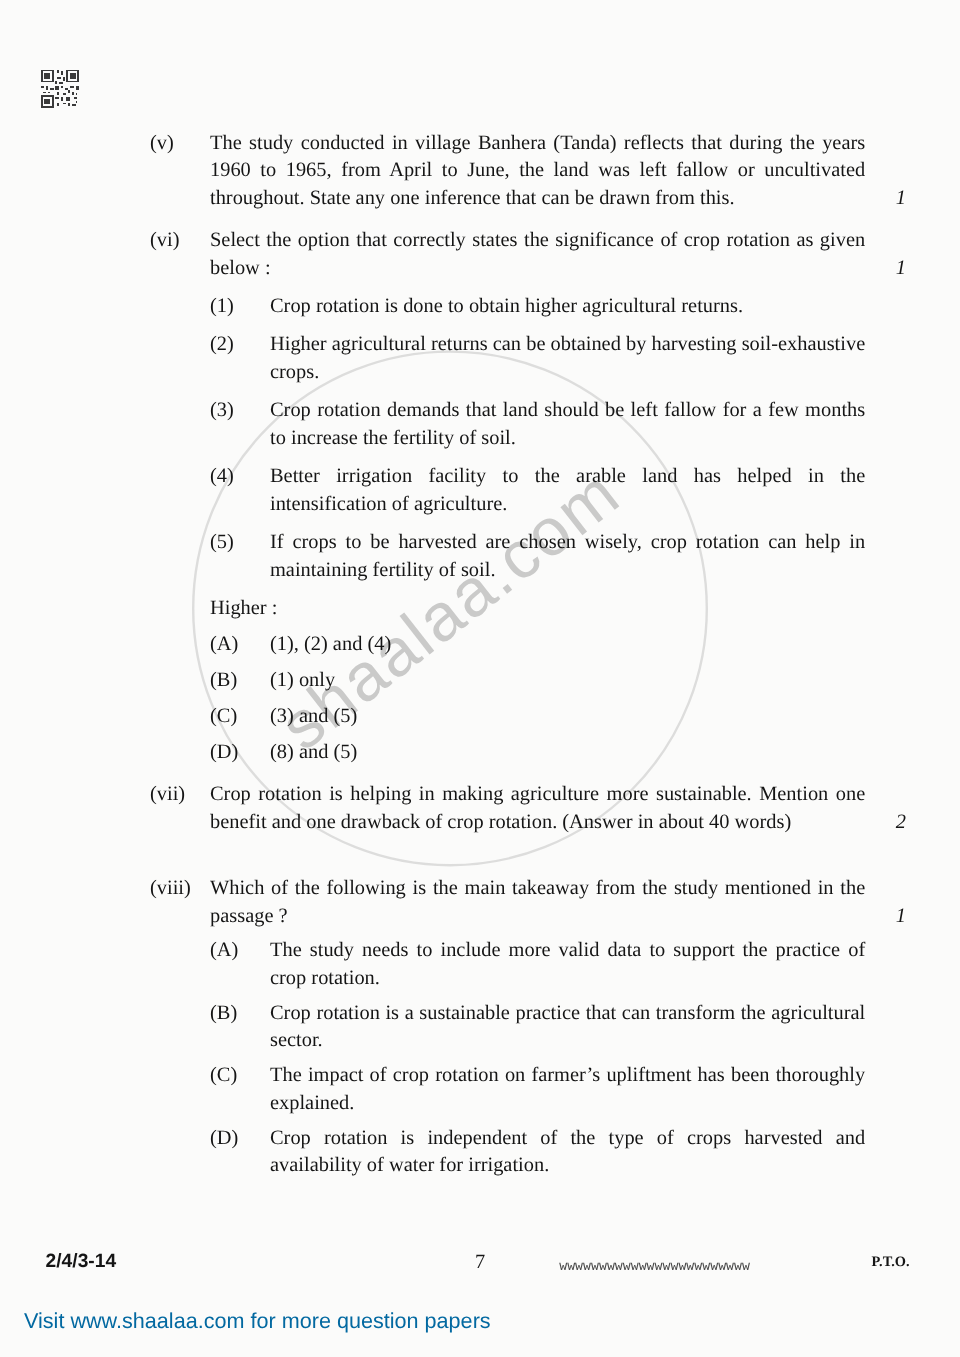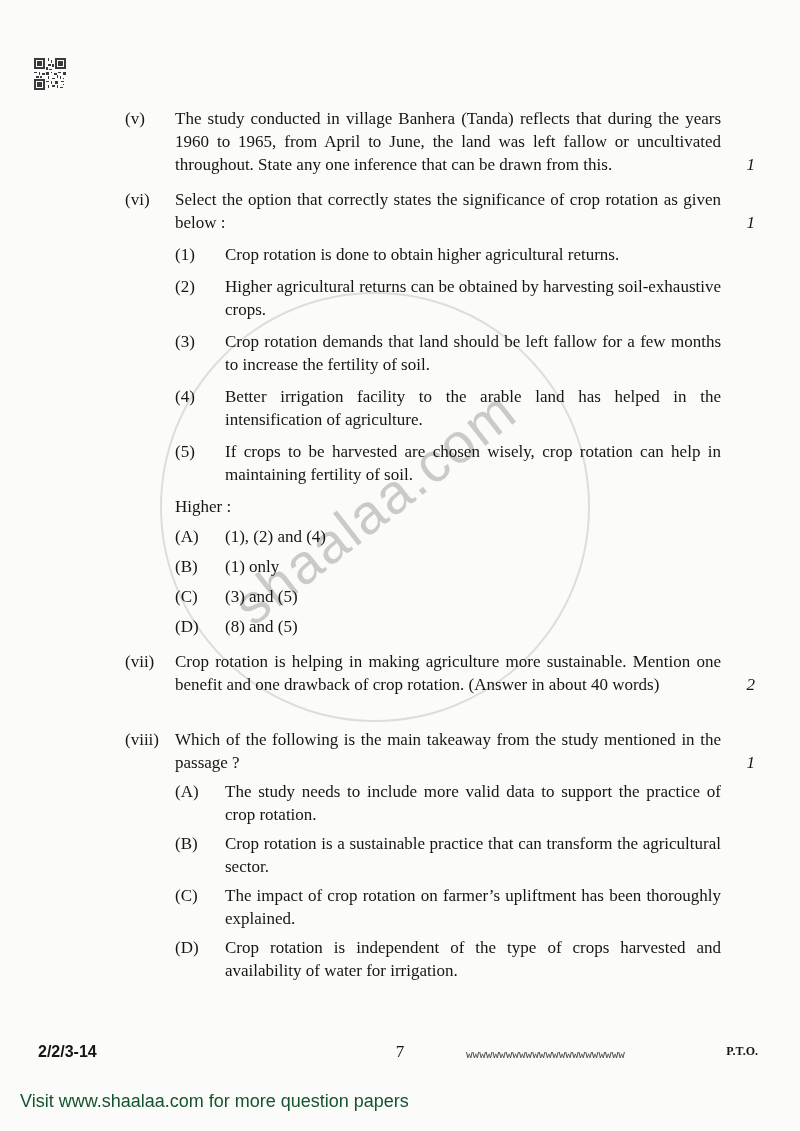--- a/index.html
+++ b/index.html
@@ -119,21 +119,21 @@
     right: 42px;
     font-weight: bold;
     font-size: 12px;
   }
   .bottom-note {
     position: absolute;
     left: 20px;
     top: 1090px;
     font-family: "Liberation Sans", sans-serif;
     font-size: 18px;
-    color: #14532d;
+    color: #0369a1;
     z-index: 2;
   }
 </style>
 </head>
 <body>
 
 <div class="page">
 
   <svg class="qr" viewBox="0 0 21 21" xmlns="http://www.w3.org/2000/svg" shape-rendering="crispEdges">
     <rect width="21" height="21" fill="#fbfbfa"></rect>
@@ -271,21 +271,21 @@
       </div>
       <div class="opt-row two-line">
         <span class="opt-label">(D)</span>
         <div class="opt-text">Crop rotation is independent of the type of crops harvested and availability of water for irrigation.</div>
       </div>
     </div>
 
   </div>
 
   <div class="footer">
-    <span class="footer-code">2/2/3-14</span>
+    <span class="footer-code">2/4/3-14</span>
     <span class="footer-page">7</span>
     <span class="footer-squiggle">wwwwwwwwwwwwwwwwwwwwwwww</span>
     <span class="footer-pto">P.T.O.</span>
   </div>
 
   <div class="bottom-note">Visit www.shaalaa.com for more question papers</div>
 
 </div>
 
 </body></html>

